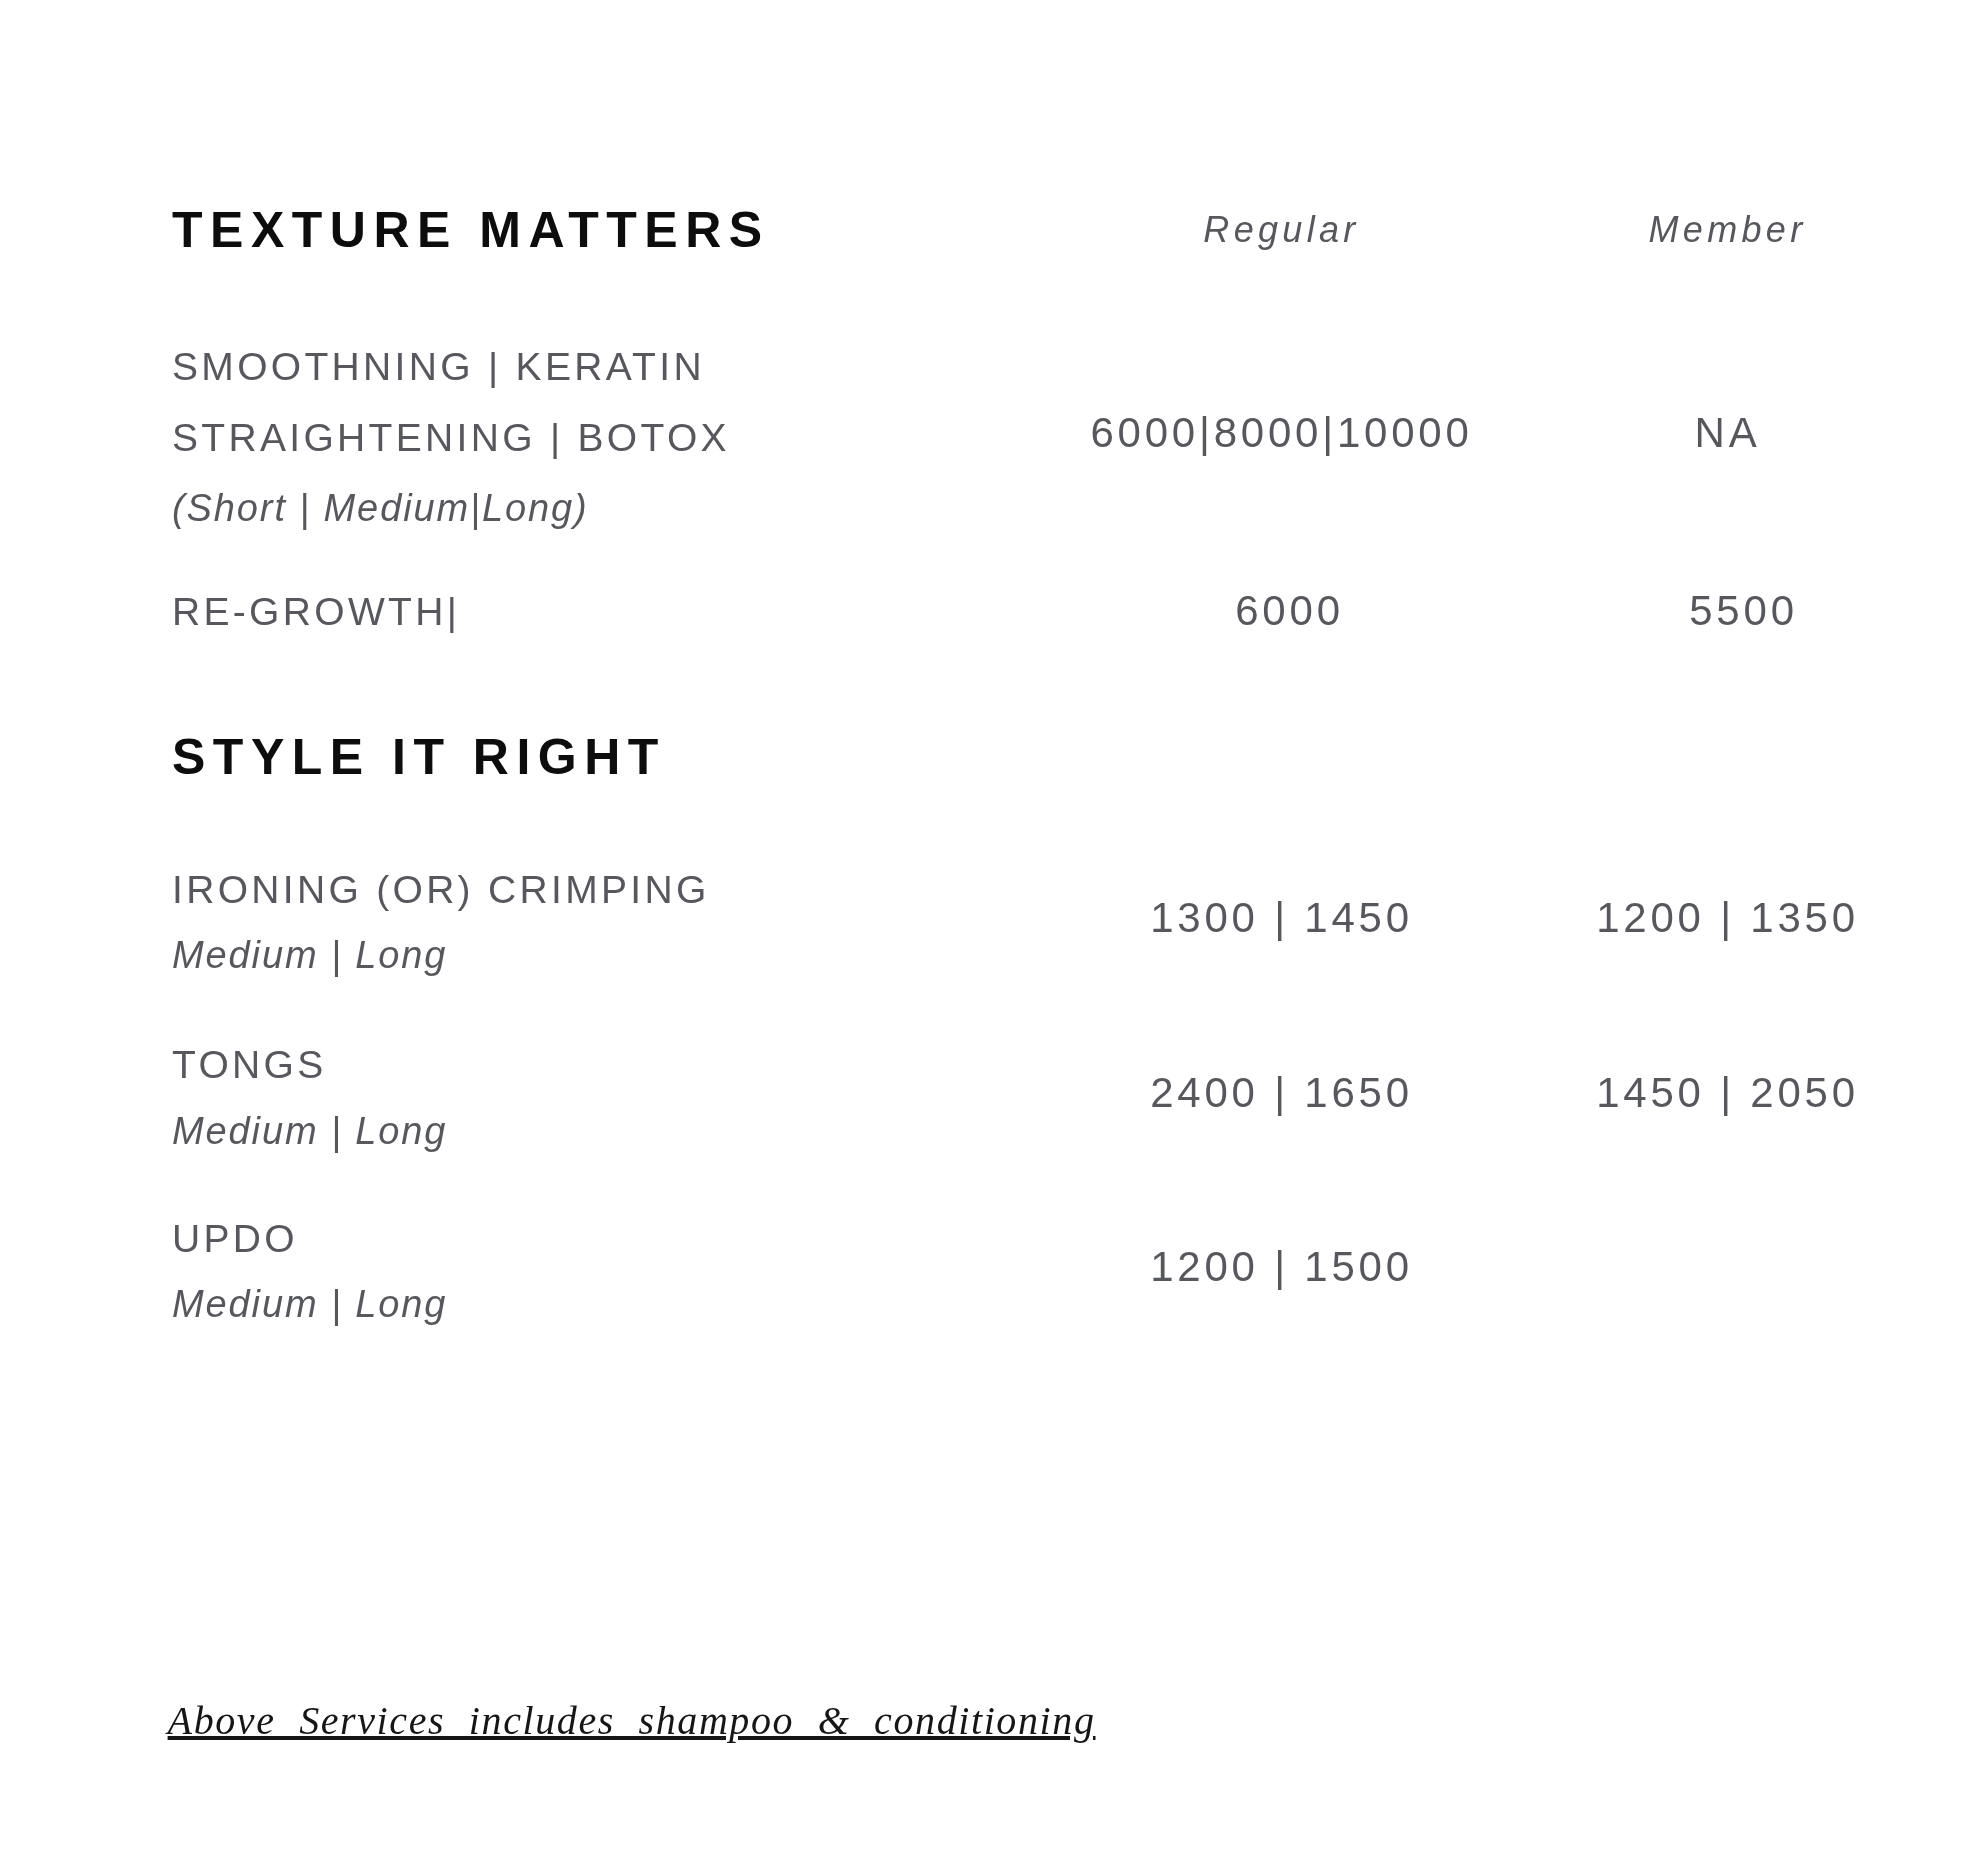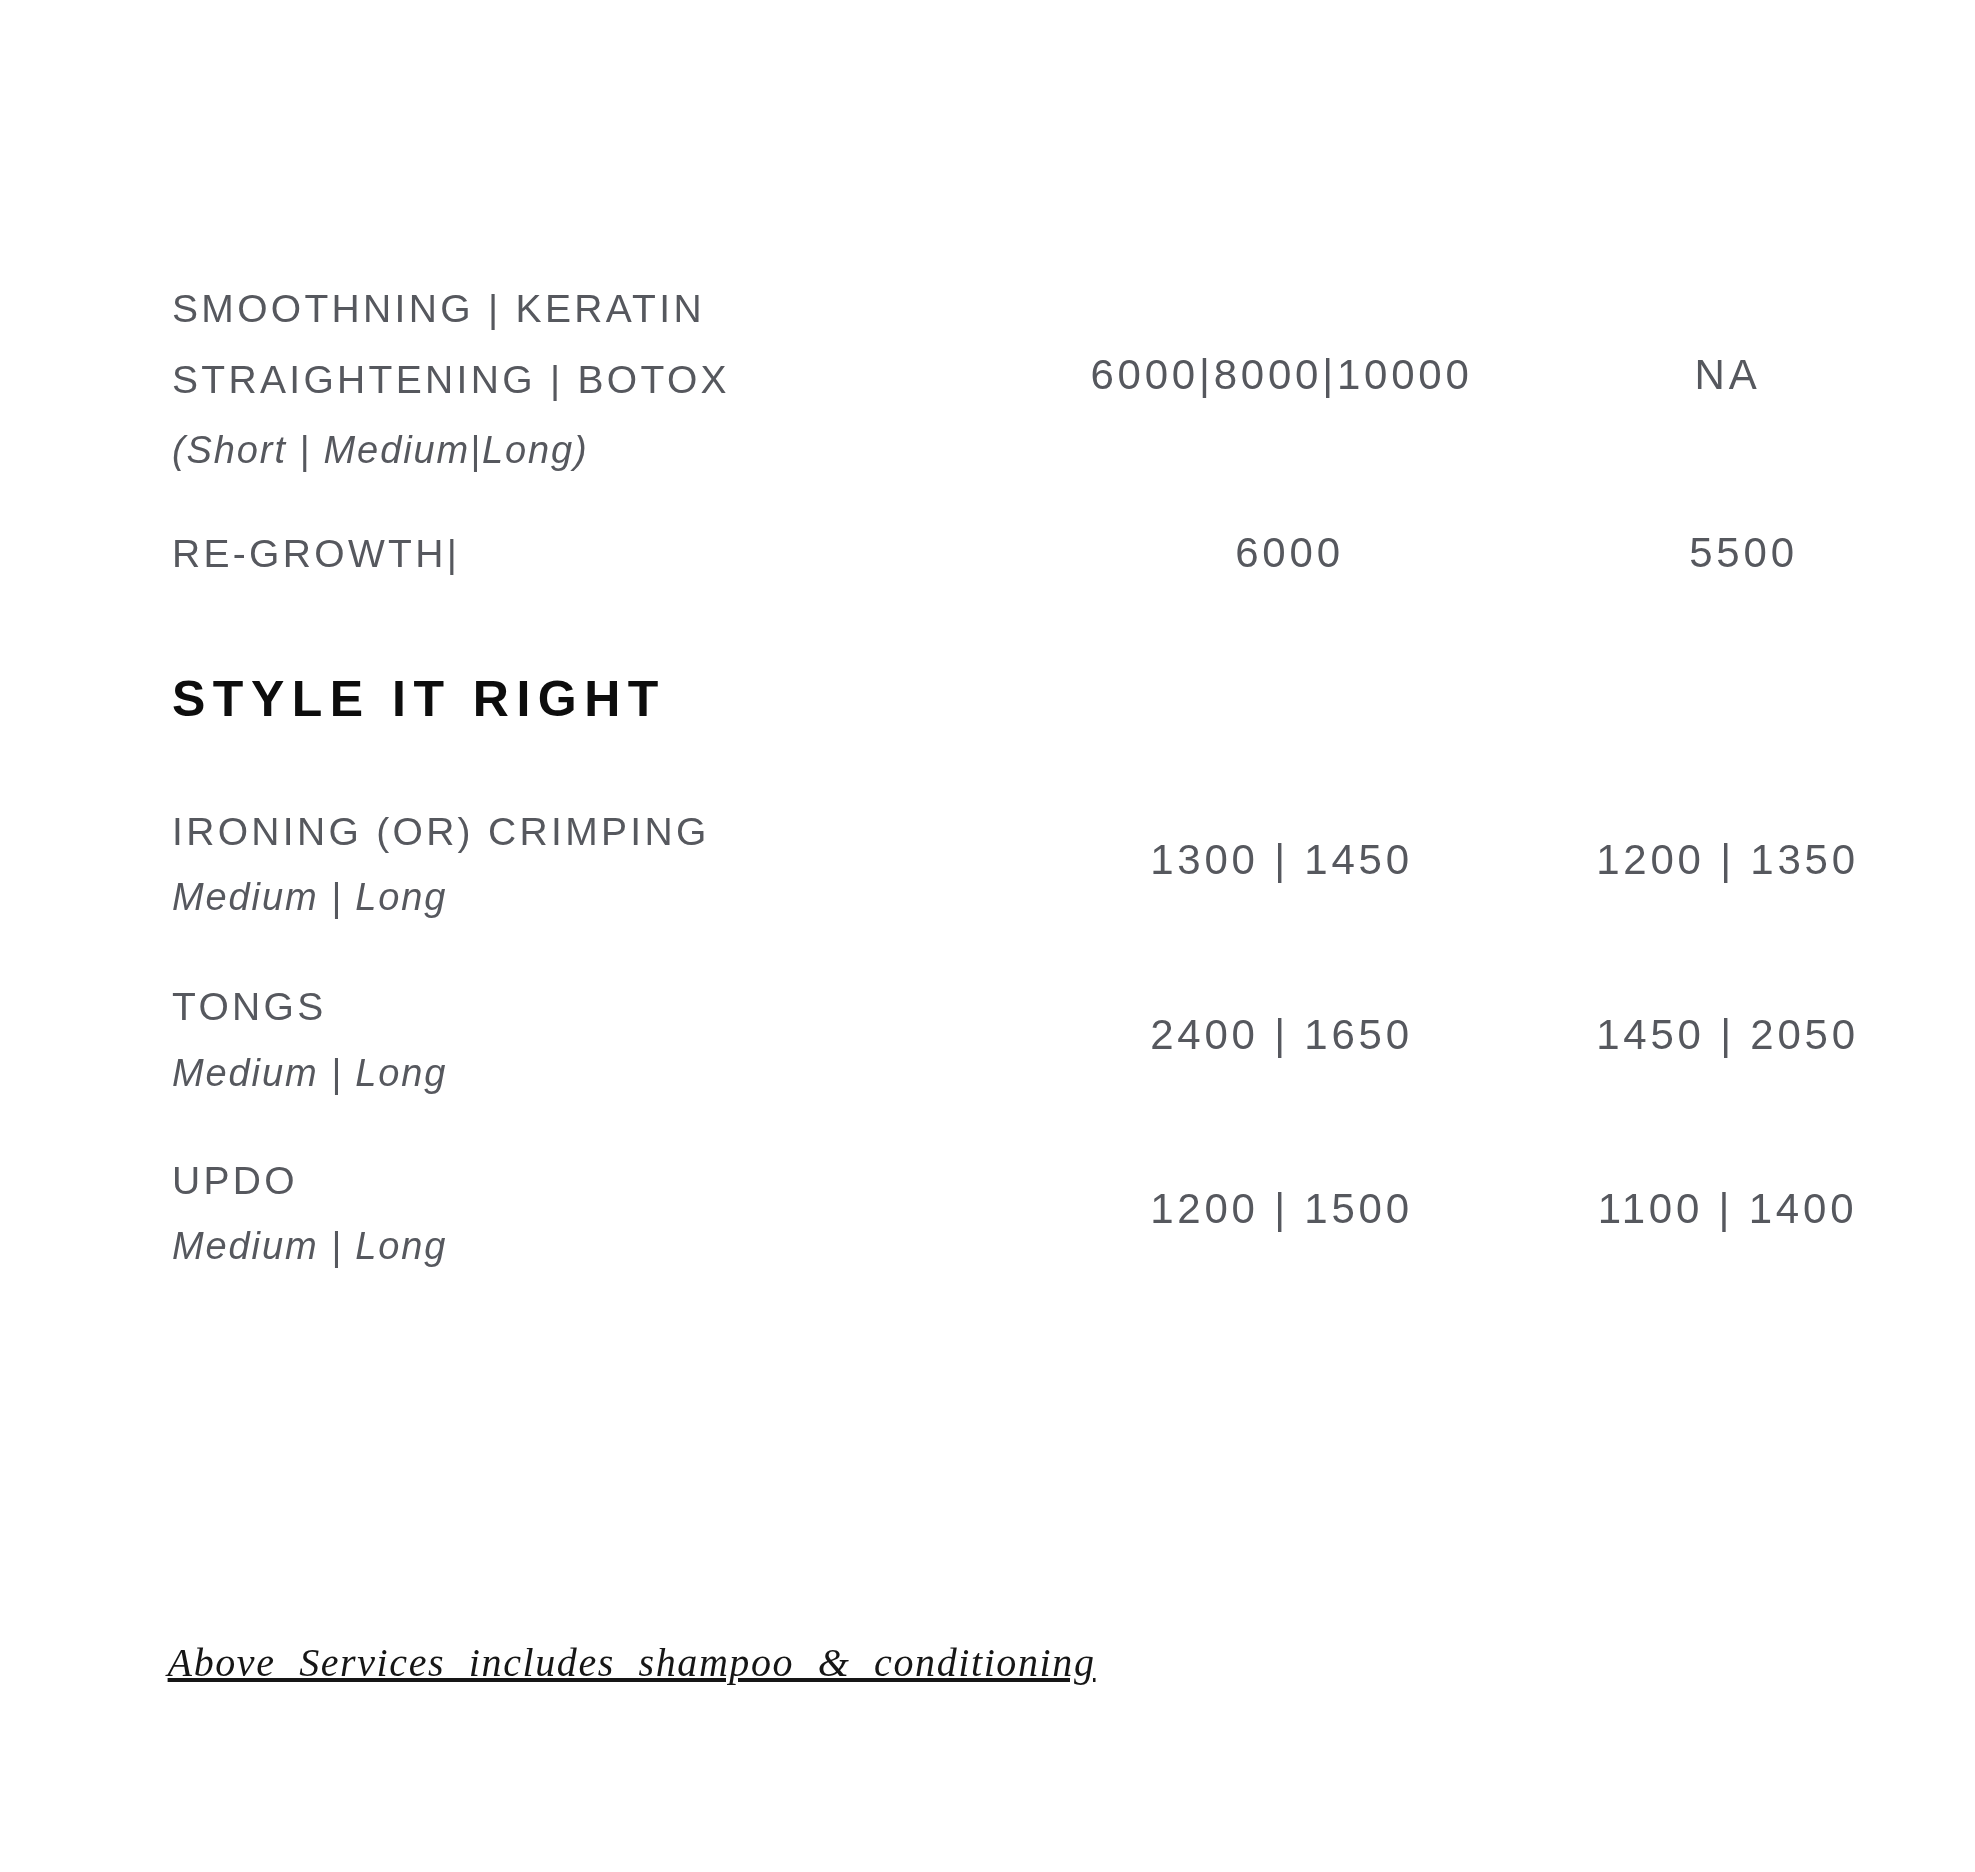--- a/index.html
+++ b/index.html
@@ -83,20 +83,27 @@
     line-height: 53px;
     white-space: nowrap;
     text-decoration: underline;
   }
 </style>
 </head>
 <body>
 
 <div class="page">
 
+  <div class="grid header-row">
+    <div class="c-name">
+      <h1 class="sec-title">TEXTURE MATTERS</h1>
+    </div>
+    <div class="c-reg col-head">Regular</div>
+    <div class="c-mem col-head">Member</div>
+  </div>
 
   <div class="grid row-1">
     <div class="c-name">
       <div class="svc">SMOOTHNING | KERATIN</div>
       <div class="svc">STRAIGHTENING | BOTOX</div>
       <div class="sub">(Short | Medium|Long)</div>
     </div>
     <div class="c-reg price">6000|8000|10000</div>
     <div class="c-mem price">NA</div>
   </div>
@@ -128,19 +135,18 @@
     <div class="c-reg price">2400 | 1650</div>
     <div class="c-mem price">1450 | 2050</div>
   </div>
 
   <div class="grid row-5">
     <div class="c-name">
       <div class="svc">UPDO</div>
       <div class="sub">Medium | Long</div>
     </div>
     <div class="c-reg price">1200 | 1500</div>
-    <div class="c-mem price">1100 | 1400</div>
   </div>
 
   <div class="footer-note">Above Services includes shampoo &amp; conditioning</div>
 
 </div>
 
 
 </body></html>

